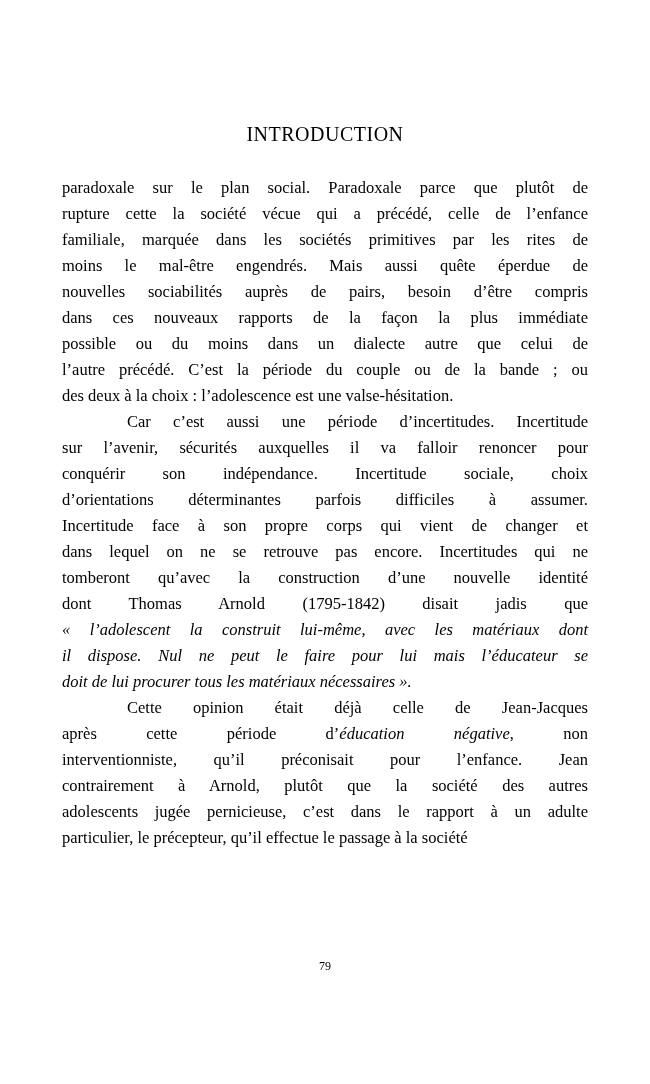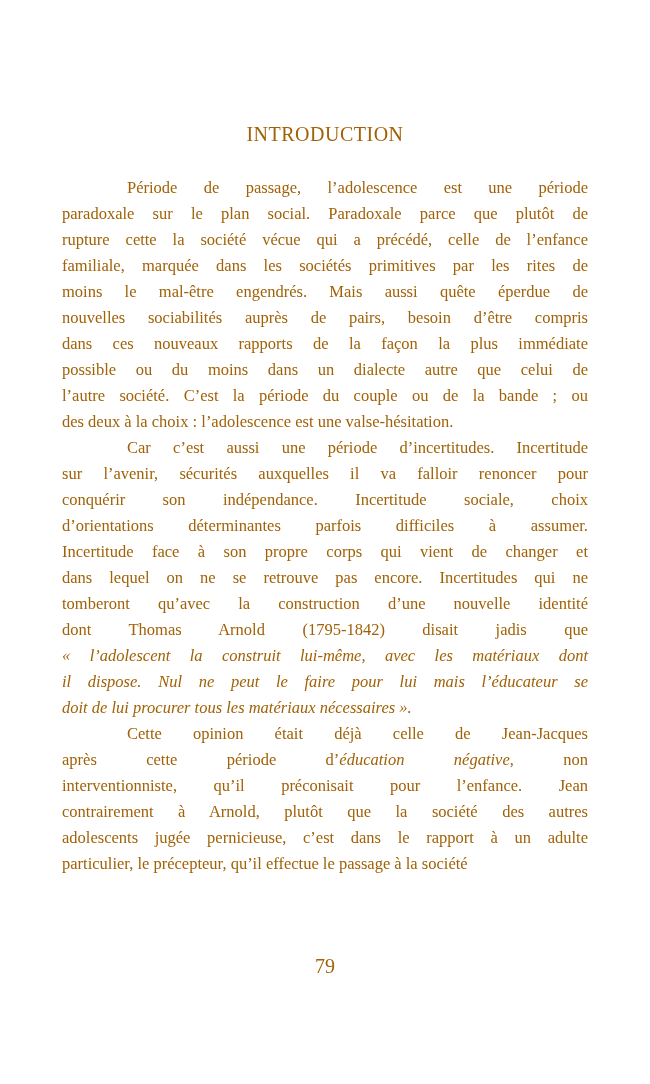--- a/index.html
+++ b/index.html
@@ -6,21 +6,21 @@
     margin: 0;
     padding: 0;
     background: #ffffff;
   }
   .page {
     position: relative;
     width: 650px;
     height: 1084px;
     background: #ffffff;
     font-family: "Liberation Serif", "DejaVu Serif", serif;
-    color: #a16207;
+    color: #000000;
     overflow: hidden;
   }
   .title {
     position: absolute;
     top: 121px;
     left: 0;
     width: 100%;
     text-align: center;
     font-size: 20px;
     line-height: 26px;
@@ -48,40 +48,39 @@
   .line.indent {
     text-indent: 65px;
   }
   .seg.italic { font-style: italic; }
   .pageno {
     position: absolute;
     top: 956px;
     left: 0;
     width: 100%;
     text-align: center;
-    font-size: 20px;
+    font-size: 12px;
     line-height: 20px;
   }
 </style>
 </head>
 <body>
 
 <div class="page">
   <div class="title">INTRODUCTION</div>
   <div class="textblock">
       <div class="para">
-        <div class="line indent"><span class="seg">Période de passage, l’adolescence est une période</span></div>
         <div class="line"><span class="seg">paradoxale sur le plan social. Paradoxale parce que plutôt de</span></div>
         <div class="line"><span class="seg">rupture cette la société vécue qui a précédé, celle de l’enfance</span></div>
         <div class="line"><span class="seg">familiale, marquée dans les sociétés primitives par les rites de</span></div>
         <div class="line"><span class="seg">moins le mal-être engendrés. Mais aussi quête éperdue de</span></div>
         <div class="line"><span class="seg">nouvelles sociabilités auprès de pairs, besoin d’être compris</span></div>
         <div class="line"><span class="seg">dans ces nouveaux rapports de la façon la plus immédiate</span></div>
         <div class="line"><span class="seg">possible ou du moins dans un dialecte autre que celui de</span></div>
-        <div class="line"><span class="seg">l’autre société. C’est la période du couple ou de la bande ; ou</span></div>
+        <div class="line"><span class="seg">l’autre précédé. C’est la période du couple ou de la bande ; ou</span></div>
         <div class="line last"><span class="seg">des deux à la choix : l’adolescence est une valse-hésitation.</span></div>
       </div>
       <div class="para">
         <div class="line indent"><span class="seg">Car c’est aussi une période d’incertitudes. Incertitude</span></div>
         <div class="line"><span class="seg">sur l’avenir, sécurités auxquelles il va falloir renoncer pour</span></div>
         <div class="line"><span class="seg">conquérir son indépendance. Incertitude sociale, choix</span></div>
         <div class="line"><span class="seg">d’orientations déterminantes parfois difficiles à assumer.</span></div>
         <div class="line"><span class="seg">Incertitude face à son propre corps qui vient de changer et</span></div>
         <div class="line"><span class="seg">dans lequel on ne se retrouve pas encore. Incertitudes qui ne</span></div>
         <div class="line"><span class="seg">tomberont qu’avec la construction d’une nouvelle identité</span></div>

